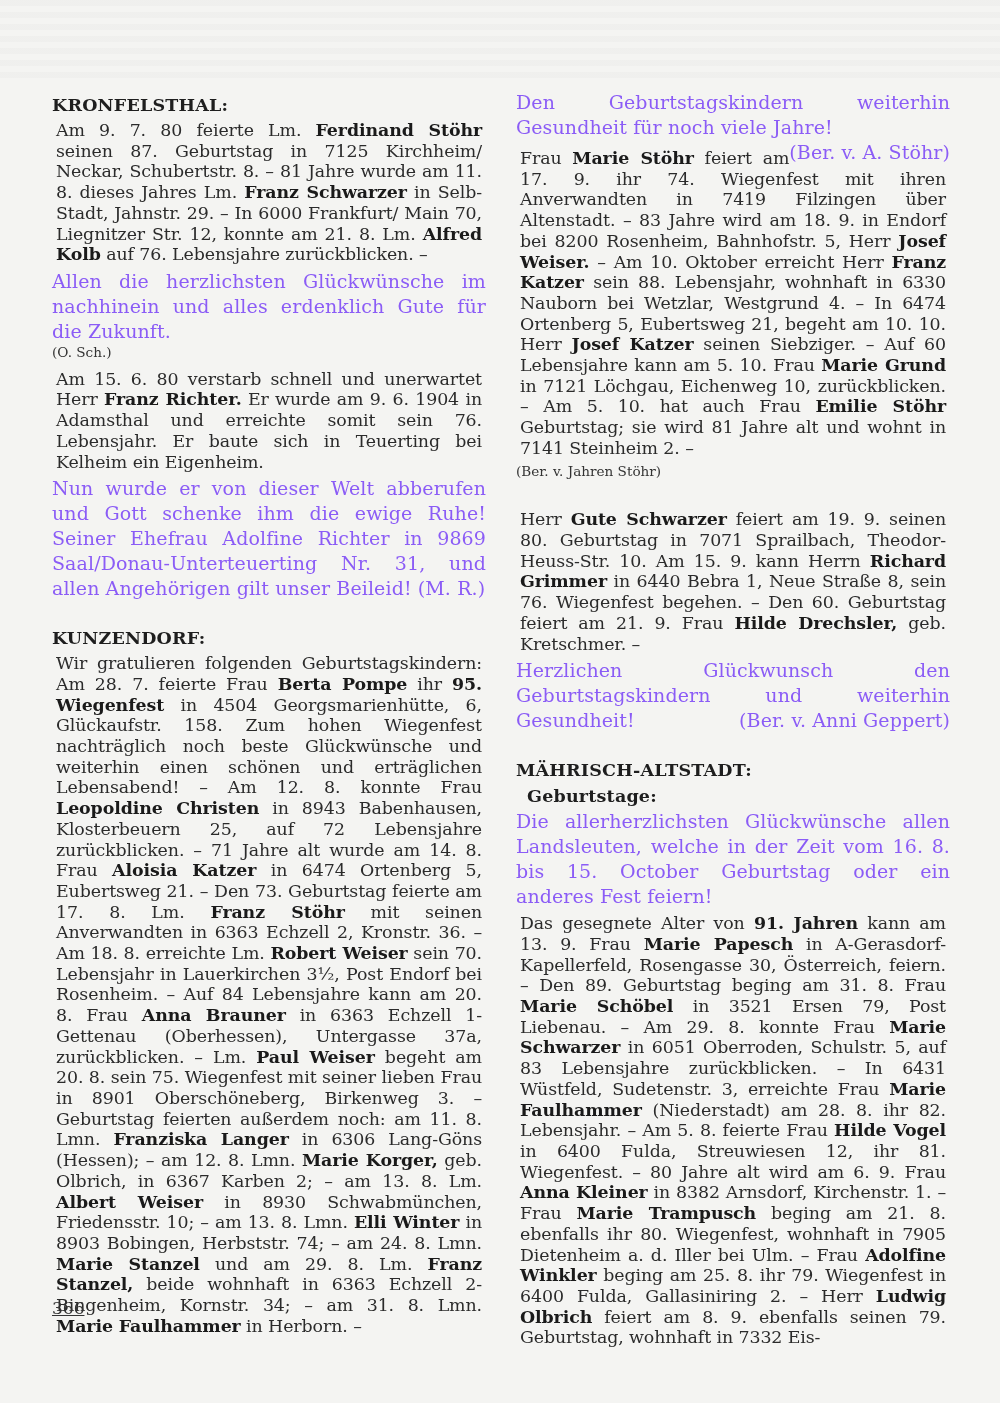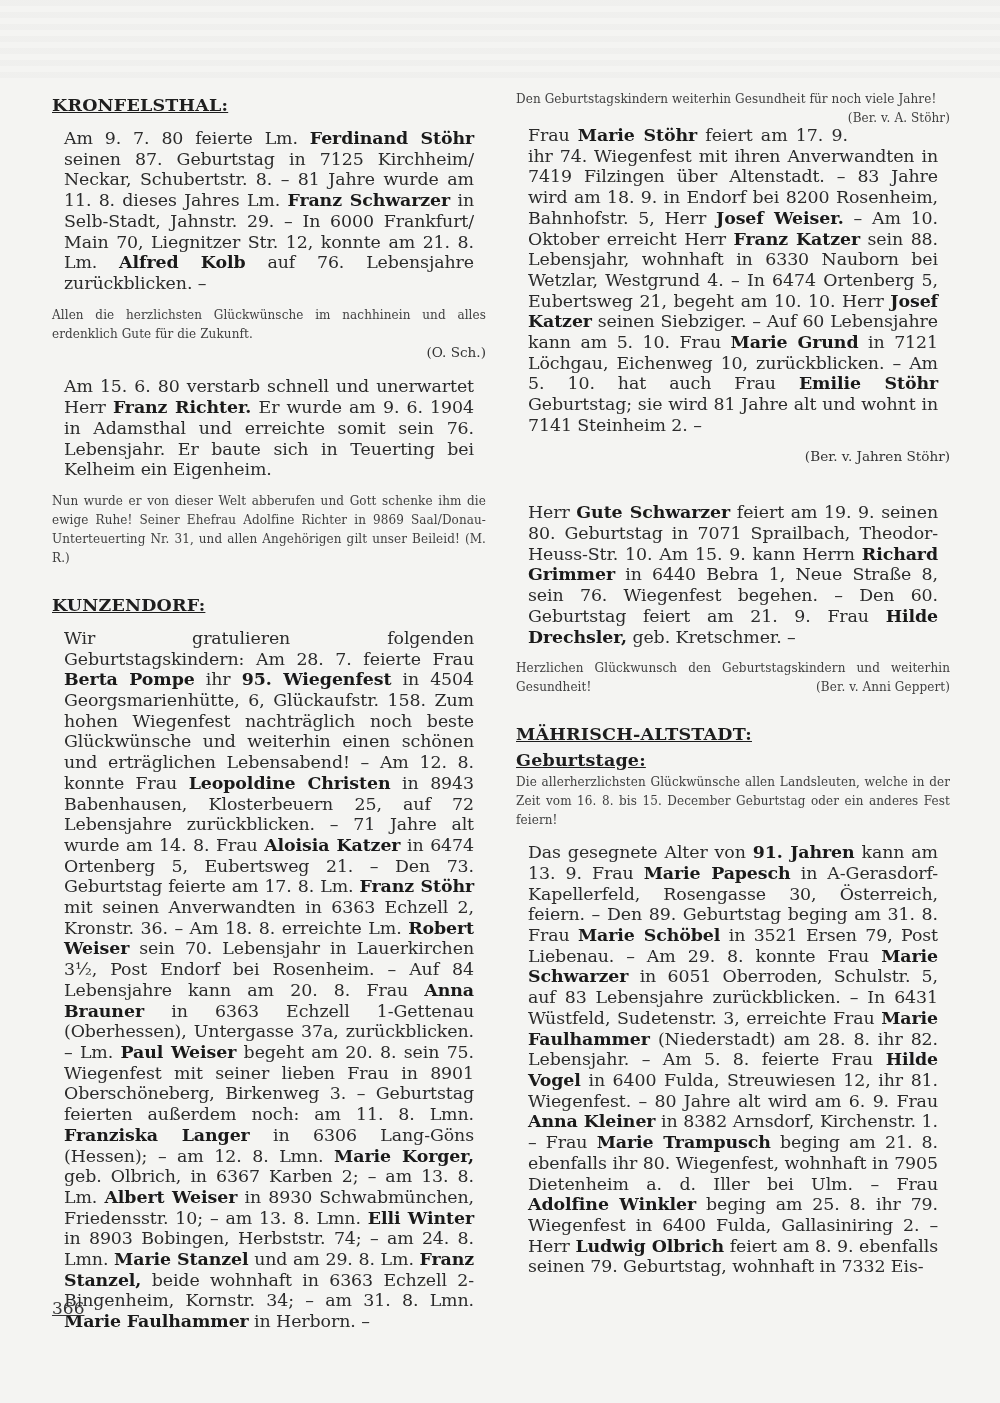--- a/index.html
+++ b/index.html
@@ -5,25 +5,25 @@
   html, body { margin:0; padding:0; }
   body {
     width:1000px; height:1403px; position:relative; overflow:hidden;
     background:#f4f4f2;
     font-family:"DejaVu Serif", "Liberation Serif", serif;
     color:#2a2a2a;
   }
   .col { position:absolute; width:434px; }
   #left { left:52px; top:94px; }
   #right { left:516px; top:90px; }
-  .h { font-weight:bold; font-size:17.5px; letter-spacing:0.2px; color:#1e1e1e; margin:0 0 4px 0; line-height:22px;text-decoration:underline; }
-  .p { font-size:17.4px; line-height:20.7px; text-align:justify; margin:12px; color:#2b2b2b; letter-spacing:-0.1px; }
+  .h { font-weight:bold; font-size:17.5px; letter-spacing:0.2px; color:#1e1e1e; margin:0 0 4px 0; line-height:22px; }
+  .p { font-size:17.4px; line-height:20.7px; text-align:justify; margin:4px; color:#2b2b2b; letter-spacing:-0.1px; }
   .p b { color:#1a1a1a; }
-  .s { font-size:12px; line-height:19px; text-align:justify; margin:2px 0 0 0; color:#404040; letter-spacing:0.1px; }
-  .sig { font-size:13.6px; line-height:16.8px; text-align:right; margin:0; color:#333; }
+  .s { font-size:19px; line-height:25px; text-align:justify; margin:2px 0 0 0; color:#8b5cf6; letter-spacing:0.1px; }
+  .sig { font-size:13.6px; line-height:16.8px; margin:0; color:#333; }
   .gap-sm { height:4px; }
   .gap-lg { height:26px; }
   .inline-sig { float:right; }
   #pagenum { position:absolute; left:52px; top:1298px; font-size:17px; color:#333;text-decoration:underline; }
   .bleed { position:absolute; left:0; right:0; top:0; height:80px;
     background:repeating-linear-gradient(180deg, rgba(200,200,200,0.10) 0 6px, rgba(240,240,240,0) 6px 12px); }
 </style>
 </head>
 <body>
 
@@ -52,19 +52,19 @@
   <p class="p">Frau <b>Marie Stöhr</b> feiert am 17. 9. ihr 74. Wiegenfest mit ihren Anverwandten in 7419 Filzingen über Altenstadt. – 83 Jahre wird am 18. 9. in Endorf bei 8200 Rosenheim, Bahnhofstr. 5, Herr <b>Josef Weiser.</b> – Am 10. Oktober erreicht Herr <b>Franz Katzer</b> sein 88. Lebensjahr, wohnhaft in 6330 Nauborn bei Wetzlar, Westgrund 4. – In 6474 Ortenberg 5, Eubertsweg 21, begeht am 10. 10. Herr <b>Josef Katzer</b> seinen Siebziger. – Auf 60 Lebensjahre kann am 5. 10. Frau <b>Marie Grund</b> in 7121 Löchgau, Eichenweg 10, zurückblicken. – Am 5. 10. hat auch Frau <b>Emilie Stöhr</b> Geburtstag; sie wird 81 Jahre alt und wohnt in 7141 Steinheim 2. –</p>
   <p class="sig">(Ber. v. Jahren Stöhr)</p>
   <div class="gap-lg"></div>
   <section>
     <p class="p">Herr <b>Gute Schwarzer</b> feiert am 19. 9. seinen 80. Geburtstag in 7071 Sprailbach, Theodor-Heuss-Str. 10. Am 15. 9. kann Herrn <b>Richard Grimmer</b> in 6440 Bebra 1, Neue Straße 8, sein 76. Wiegenfest begehen. – Den 60. Geburtstag feiert am 21. 9. Frau <b>Hilde Drechsler,</b> geb. Kretschmer. –</p>
     <p class="s"><span>Herzlichen Glückwunsch den Geburtstagskindern und weiterhin Gesundheit!</span> <span class="inline-sig">(Ber. v. Anni Geppert)</span></p>
   </section>
   <div class="gap-lg"></div>
   <section>
     <h2 class="h">MÄHRISCH-ALTSTADT:</h2>
-    <h3 class="h" style="margin:2px 0 2px 0">Geburtstage:</h3>
-    <p class="s" style="margin-top:0">Die allerherzlichsten Glückwünsche allen Landsleuten, welche in der Zeit vom 16. 8. bis 15. December Geburtstag oder ein anderes Fest feiern!</p>
+    <h3 class="h" style="margin:2px 0 2px 11px">Geburtstage:</h3>
+    <p class="s" style="margin-top:0">Die allerherzlichsten Glückwünsche allen Landsleuten, welche in der Zeit vom 16. 8. bis 15. October Geburtstag oder ein anderes Fest feiern!</p>
     <p class="p">Das gesegnete Alter von <b>91. Jahren</b> kann am 13. 9. Frau <b>Marie Papesch</b> in A-Gerasdorf-Kapellerfeld, Rosengasse 30, Österreich, feiern. – Den 89. Geburtstag beging am 31. 8. Frau <b>Marie Schöbel</b> in 3521 Ersen 79, Post Liebenau. – Am 29. 8. konnte Frau <b>Marie Schwarzer</b> in 6051 Oberroden, Schulstr. 5, auf 83 Lebensjahre zurückblicken. – In 6431 Wüstfeld, Sudetenstr. 3, erreichte Frau <b>Marie Faulhammer</b> (Niederstadt) am 28. 8. ihr 82. Lebensjahr. – Am 5. 8. feierte Frau <b>Hilde Vogel</b> in 6400 Fulda, Streuwiesen 12, ihr 81. Wiegenfest. – 80 Jahre alt wird am 6. 9. Frau <b>Anna Kleiner</b> in 8382 Arnsdorf, Kirchenstr. 1. – Frau <b>Marie Trampusch</b> beging am 21. 8. ebenfalls ihr 80. Wiegenfest, wohnhaft in 7905 Dietenheim a. d. Iller bei Ulm. – Frau <b>Adolfine Winkler</b> beging am 25. 8. ihr 79. Wiegenfest in 6400 Fulda, Gallasiniring 2. – Herr <b>Ludwig Olbrich</b> feiert am 8. 9. ebenfalls seinen 79. Geburtstag, wohnhaft in 7332 Eis-</p>
   </section>
 </div>
 
 <div id="pagenum">366</div>
 
 </body></html>

